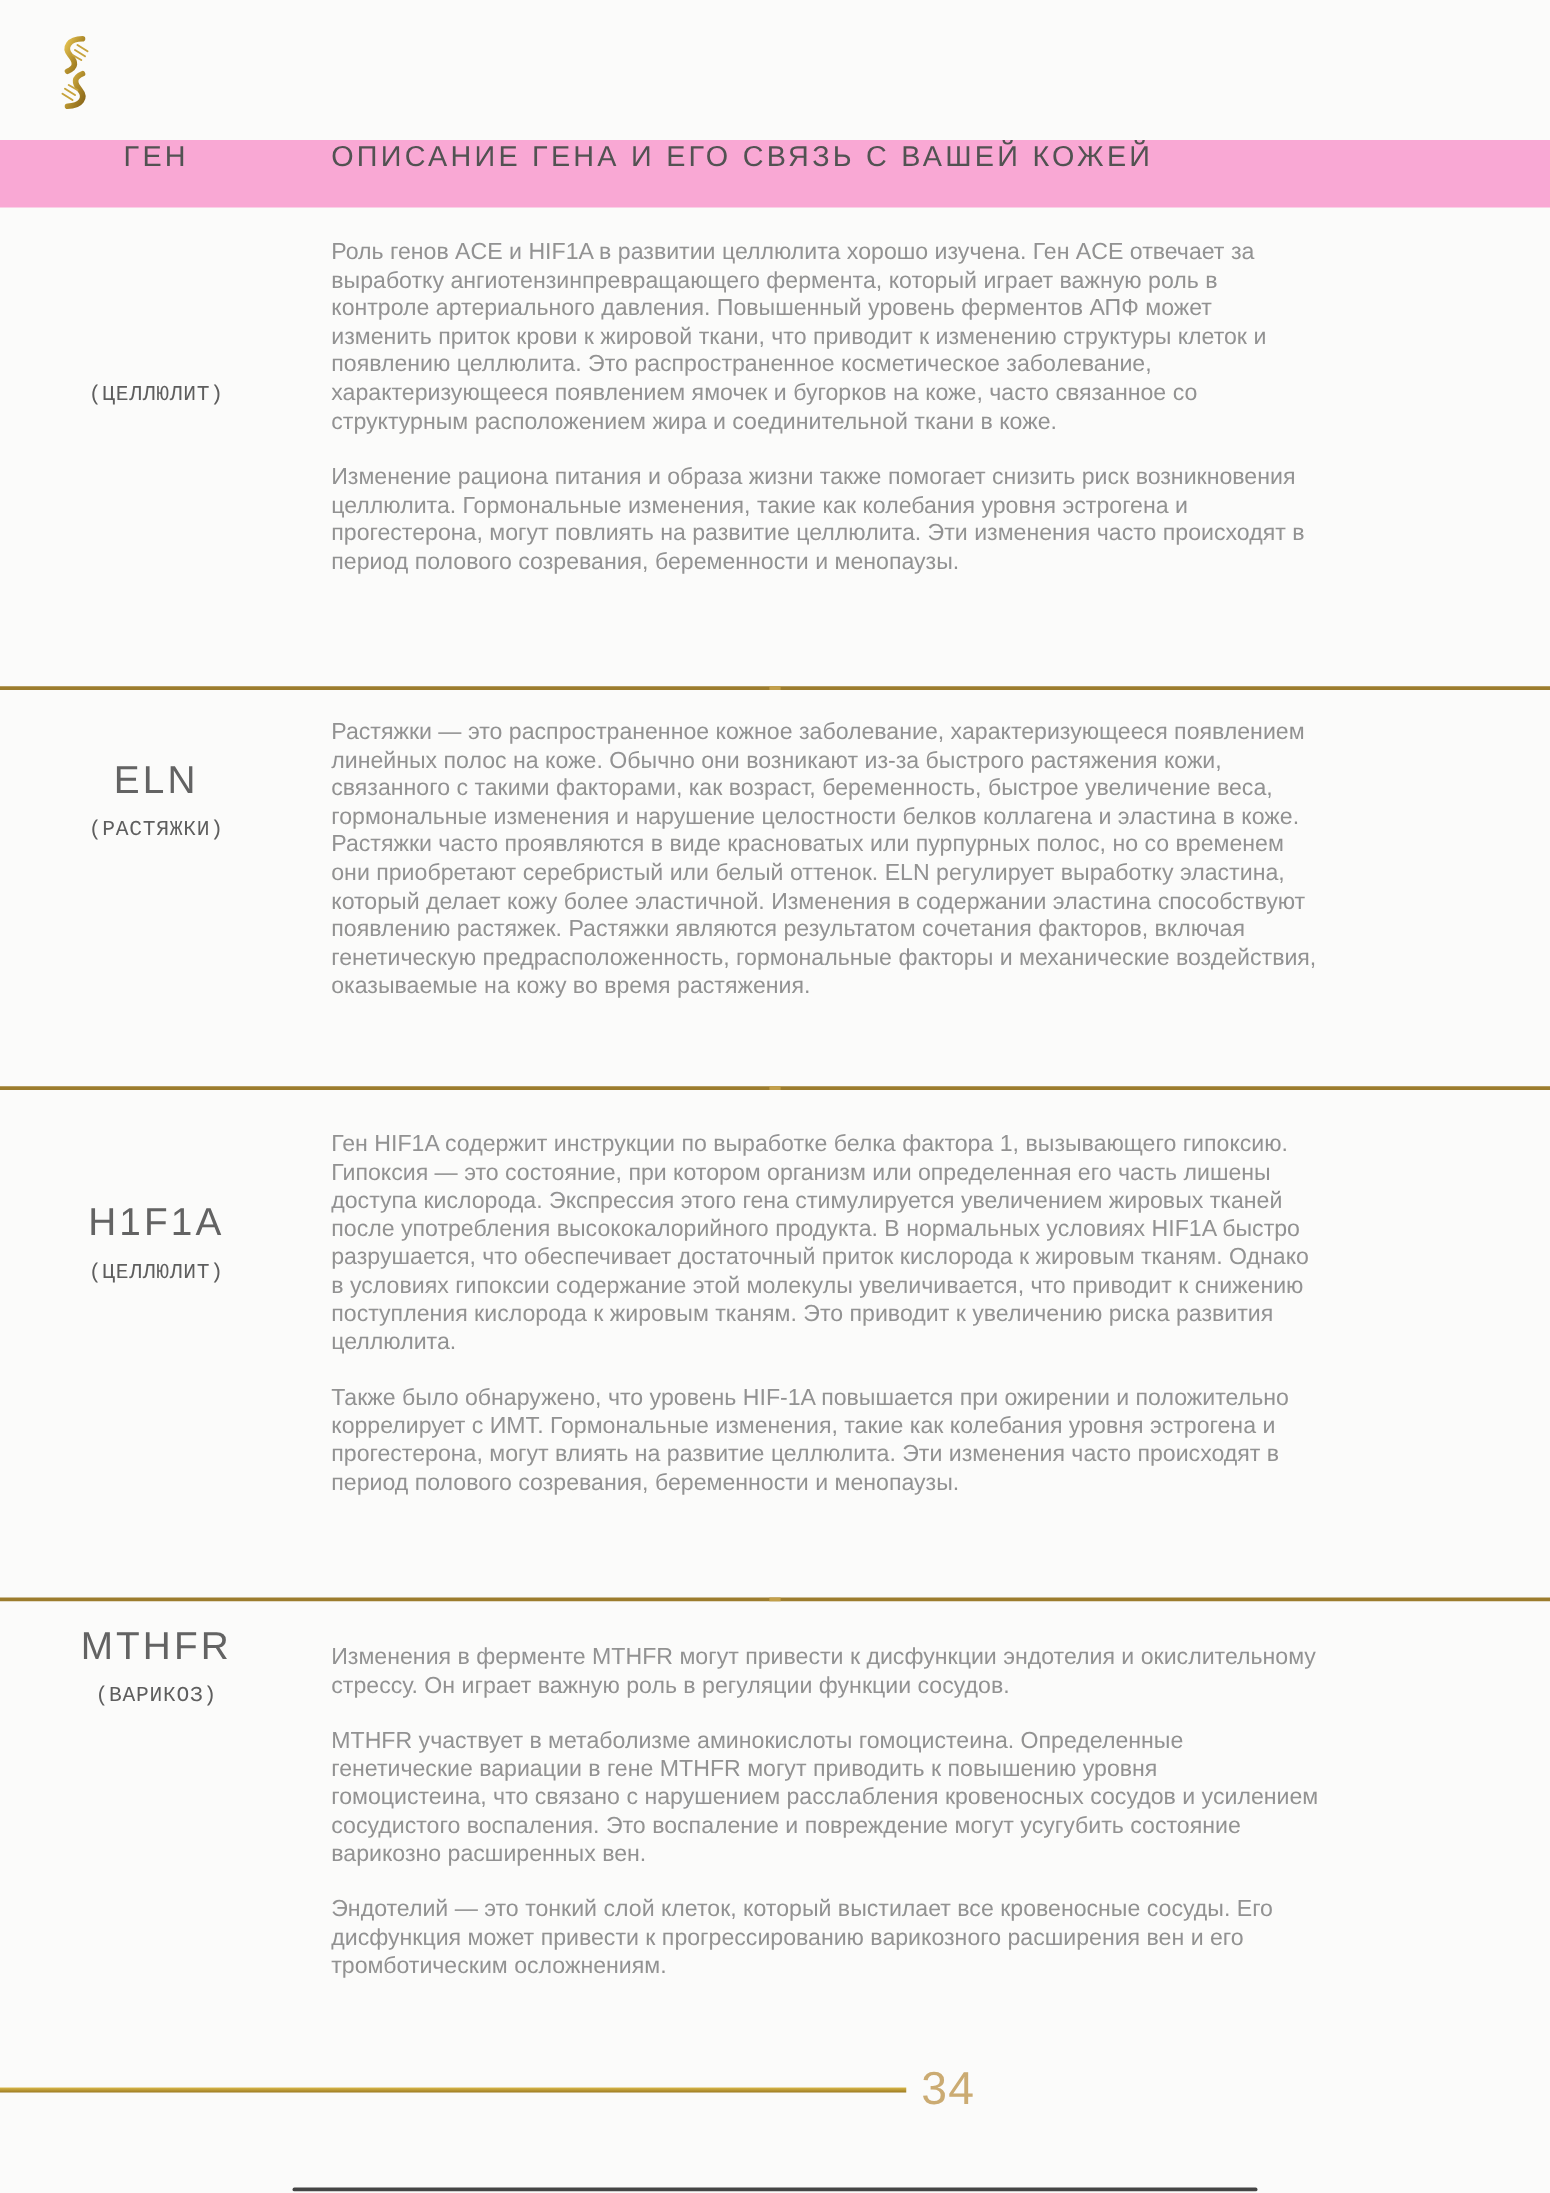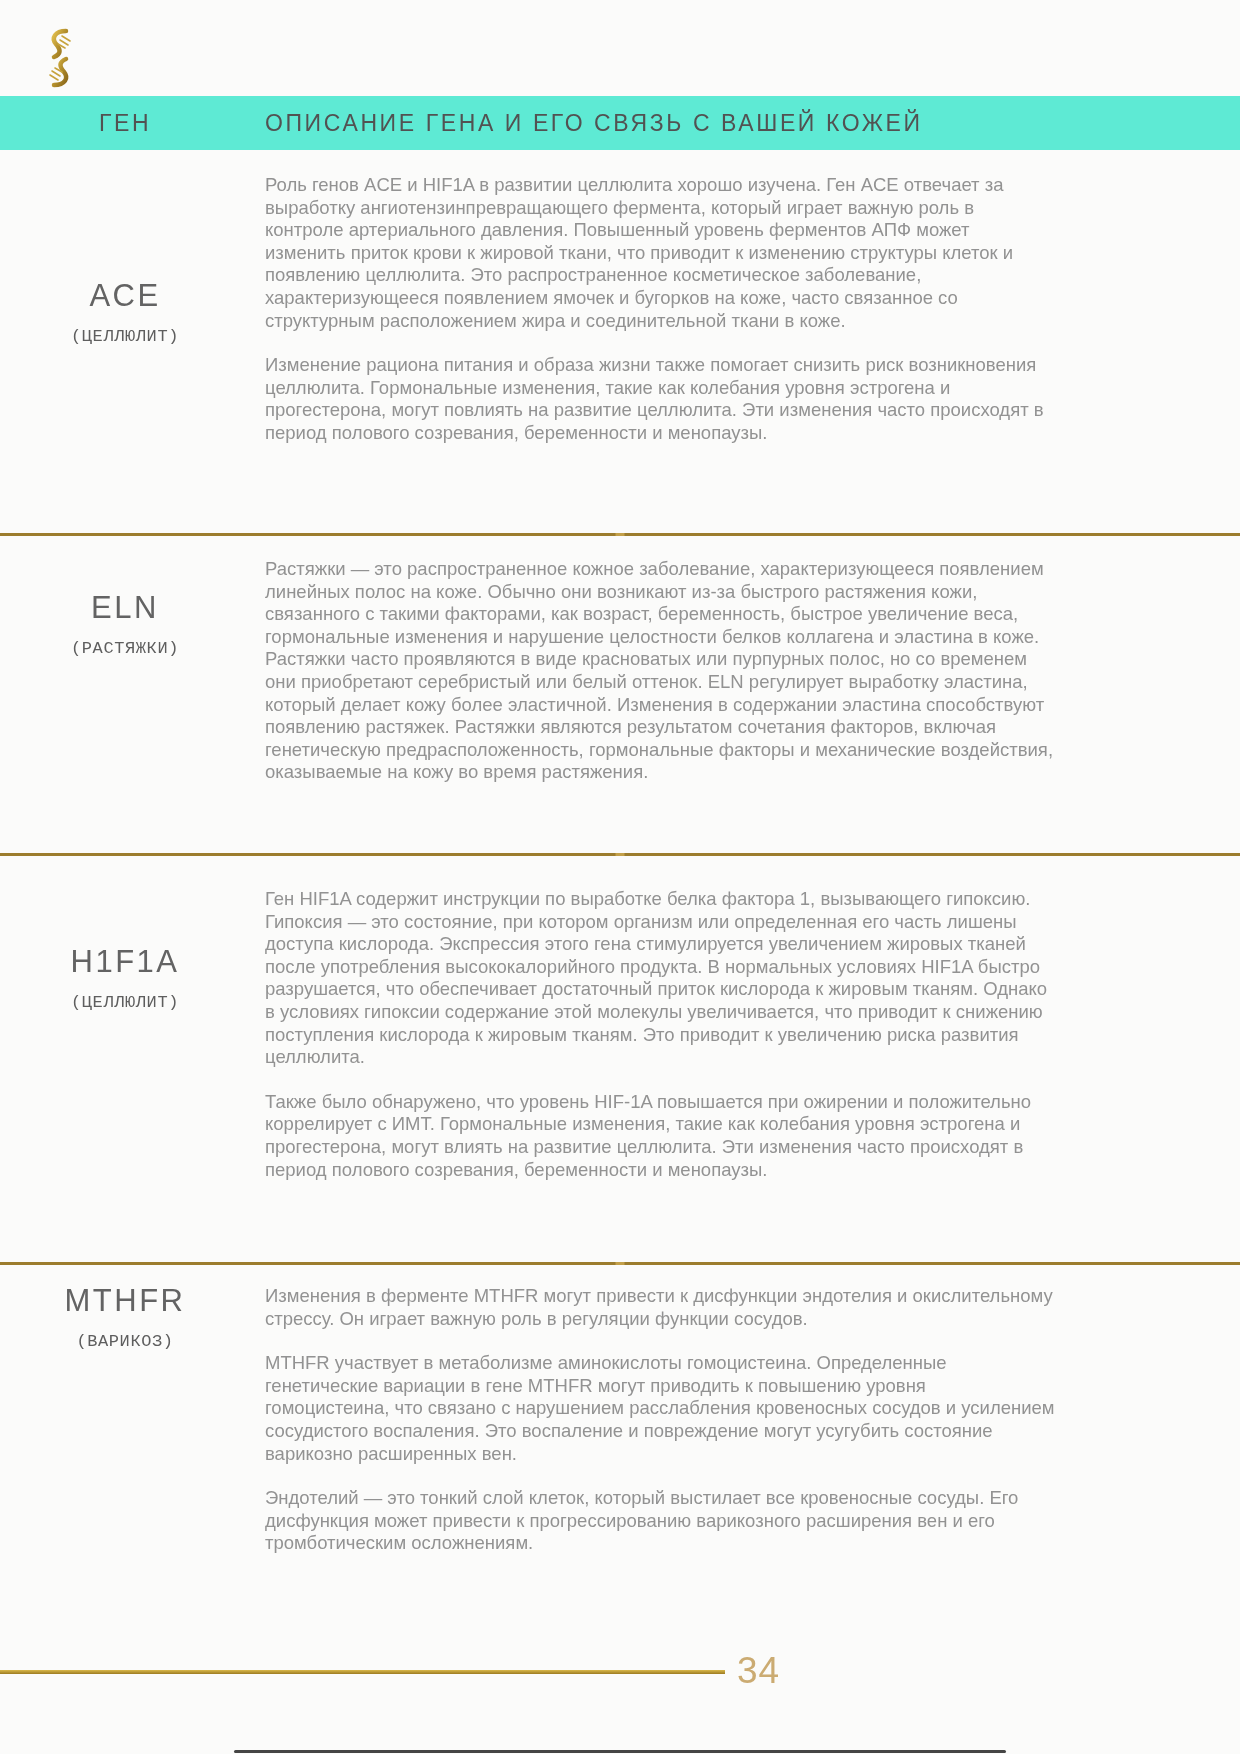--- a/index.html
+++ b/index.html
@@ -5,21 +5,21 @@
   html,body{margin:0;padding:0;}
   body{
     width:1240px;height:1754px;position:relative;overflow:hidden;
     background:#fbfbfa;
     font-family:"Liberation Sans", sans-serif;
     -webkit-font-smoothing:antialiased;
   }
   .top-zone{height:96px;position:relative;}
   .logo{position:absolute;left:44px;top:28px;width:32px;height:60px;}
   .header-band{
-    display:flex;align-items:center;height:54px;background:#5eead4;
+    display:flex;height:54px;background:#f9a8d4;margin-top:16px;
   }
   .header-cell{
     font-size:23px;letter-spacing:2.6px;color:#525252;font-weight:300;
   }
   .header-gene{width:250px;flex-shrink:0;text-align:center;}
   .header-desc{padding-left:15px;}
   .row{display:flex;}
   .gene-col{width:250px;flex-shrink:0;text-align:center;box-sizing:border-box;}
   .gene-name{
     font-size:31px;letter-spacing:2.5px;color:#636363;font-weight:300;
@@ -40,21 +40,21 @@
   .row-ace .gene-col{padding-top:128px;}
   .row-ace .desc-col{padding-top:24px;}
   .row-eln{min-height:317px;}
   .row-eln .gene-col{padding-top:54px;}
   .row-eln .desc-col{padding-top:22px;}
   .row-h1f1a{min-height:406px;}
   .row-h1f1a .gene-col{padding-top:64px;margin-top:24px;}
   .row-h1f1a .desc-col{padding-top:32px;}
   .row-mthfr{min-height:375px;}
   .row-mthfr .gene-col{padding-top:18px;}
-  .row-mthfr .desc-col{padding-top:20px;}
+  .row-mthfr .desc-col{padding-top:33px;}
   .footer-line{
     position:absolute;left:0;top:1670px;width:725px;height:4px;
     background:linear-gradient(to bottom,#d9b84a,#9c7a21);
   }
   .page-num{
     position:absolute;left:737px;top:1650px;
     font-size:37px;color:#cbab72;font-weight:300;letter-spacing:1px;
   }
   .bottom-edge{
     position:absolute;left:50%;transform:translateX(-50%);bottom:1px;
@@ -80,21 +80,20 @@
   </svg>
 </div>
 
 <div class="header-band">
   <div class="header-cell header-gene">ГЕН</div>
   <div class="header-cell header-desc">ОПИСАНИЕ ГЕНА И ЕГО СВЯЗЬ С ВАШЕЙ КОЖЕЙ</div>
 </div>
 
 <section class="row row-ace">
   <div class="gene-col">
-    <div class="gene-name">ACE</div>
     <div class="gene-subtitle">(ЦЕЛЛЮЛИТ)</div>
   </div>
   <div class="desc-col">
       <p>Роль генов ACE и HIF1A в развитии целлюлита хорошо изучена. Ген ACE отвечает за выработку ангиотензинпревращающего фермента, который играет важную роль в контроле артериального давления. Повышенный уровень ферментов АПФ может изменить приток крови к жировой ткани, что приводит к изменению структуры клеток и появлению целлюлита. Это распространенное косметическое заболевание, характеризующееся появлением ямочек и бугорков на коже, часто связанное со структурным расположением жира и соединительной ткани в коже.</p>
       <p>Изменение рациона питания и образа жизни также помогает снизить риск возникновения целлюлита. Гормональные изменения, такие как колебания уровня эстрогена и прогестерона, могут повлиять на развитие целлюлита. Эти изменения часто происходят в период полового созревания, беременности и менопаузы.</p>
     </div>
 </section>
 <div class="sep"></div>
 
 <section class="row row-eln">

